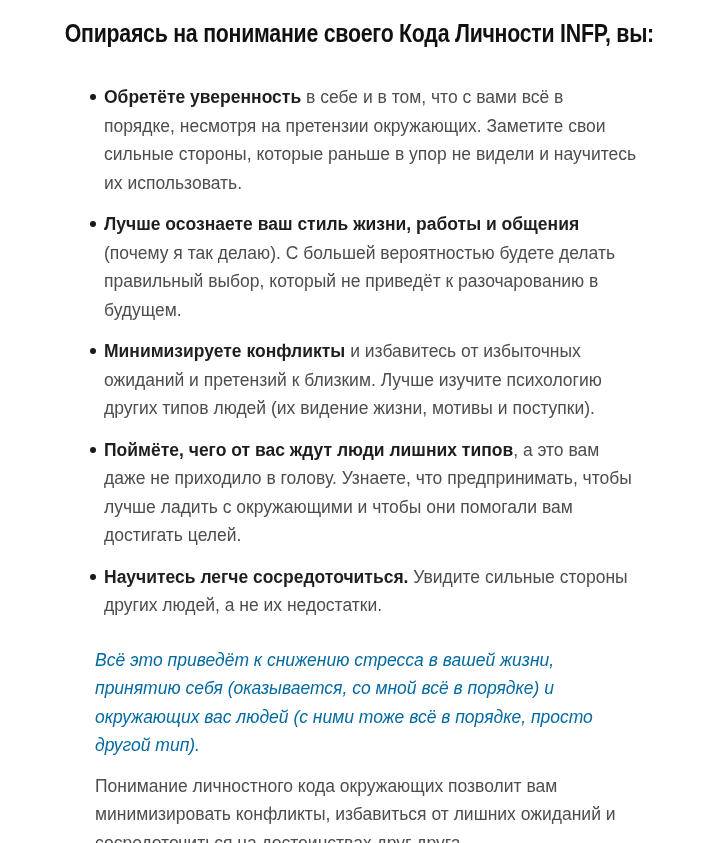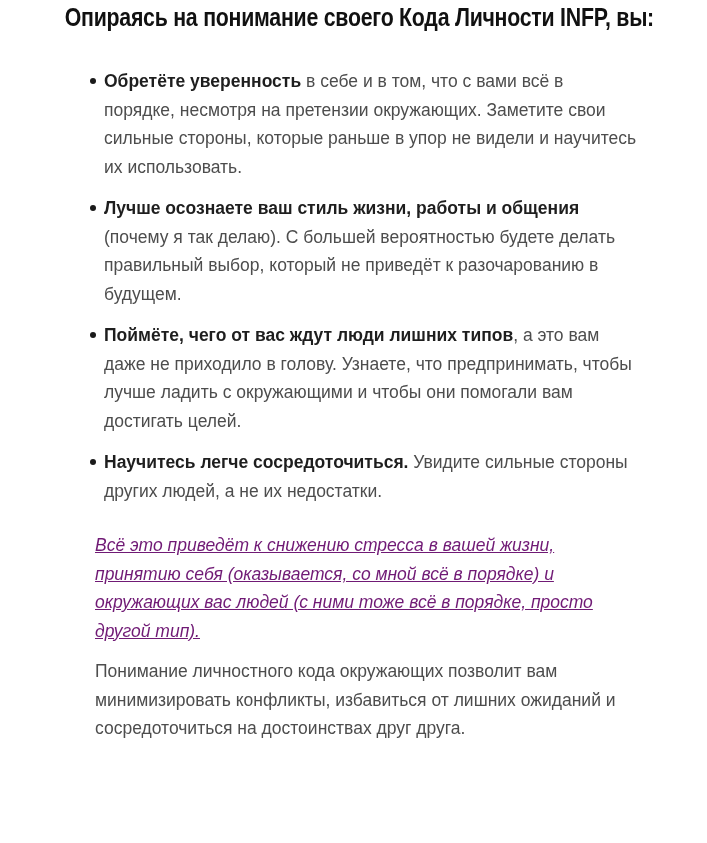--- a/index.html
+++ b/index.html
@@ -14,21 +14,21 @@
     font-family: "Liberation Sans", "DejaVu Sans", sans-serif;
     -webkit-font-smoothing: antialiased;
   }
   .page {
     width: 707px;
     min-height: 843px;
     background: #ffffff;
     overflow: hidden;
   }
   h1.title {
-    margin: 0 0 0 0;
+    margin: 16px 0 0 0;
     text-align: center;
     line-height: 31px;
     font-weight: 700;
   }
   h1.title .title-inner {
     display: inline-block;
     font-size: 26px;
     letter-spacing: -0.3px;
     white-space: nowrap;
     transform: scaleX(0.82);
@@ -60,40 +60,40 @@
     border-radius: 50%;
     background: #1a1a1a;
   }
   .bold-lead {
     font-weight: 700;
     color: #1e1e1e;
   }
   p.italic-note {
     margin: 26px 0 0 0;
     font-style: italic;
-    color: #701a75;
-    text-decoration: underline;
+    color: #0369a1;
   }
   p.closing {
     margin: 12px 0 0 0;
     color: #4d4d4d;
   }
 </style>
 </head>
 <body>
 
 <div class="page">
 
   <h1 class="title"><span class="title-inner">Опираясь на понимание своего Кода Личности INFP, вы:</span></h1>
 
   <div class="content">
 
     <ul class="benefits">
       <li><span class="bullet-dot"></span><span class="bold-lead">Обретёте уверенность</span><span> в себе и в том, что с вами всё в порядке, несмотря на претензии окружающих. Заметите свои сильные стороны, которые раньше в упор не видели и научитесь их использовать.</span></li>
       <li><span class="bullet-dot"></span><span class="bold-lead">Лучше осознаете ваш стиль жизни, работы и общения</span><span> (почему я так делаю). С большей вероятностью будете делать правильный выбор, который не приведёт к разочарованию в будущем.</span></li>
+      <li><span class="bullet-dot"></span><span class="bold-lead">Минимизируете конфликты</span><span> и избавитесь от избыточных ожиданий и претензий к близким. Лучше изучите психологию других типов людей (их видение жизни, мотивы и поступки).</span></li>
       <li><span class="bullet-dot"></span><span class="bold-lead">Поймёте, чего от вас ждут люди лишних типов</span><span>, а это вам даже не приходило в голову. Узнаете, что предпринимать, чтобы лучше ладить с окружающими и чтобы они помогали вам достигать целей.</span></li>
       <li><span class="bullet-dot"></span><span class="bold-lead">Научитесь легче сосредоточиться.</span><span> Увидите сильные стороны других людей, а не их недостатки.</span></li>
     </ul>
 
     <p class="italic-note">Всё это приведёт к снижению стресса в вашей жизни, принятию себя (оказывается, со мной всё в порядке) и окружающих вас людей (с ними тоже всё в порядке, просто другой тип).</p>
 
     <p class="closing">Понимание личностного кода окружающих позволит вам минимизировать конфликты, избавиться от лишних ожиданий и сосредоточиться на достоинствах друг друга.</p>
 
   </div>
 

